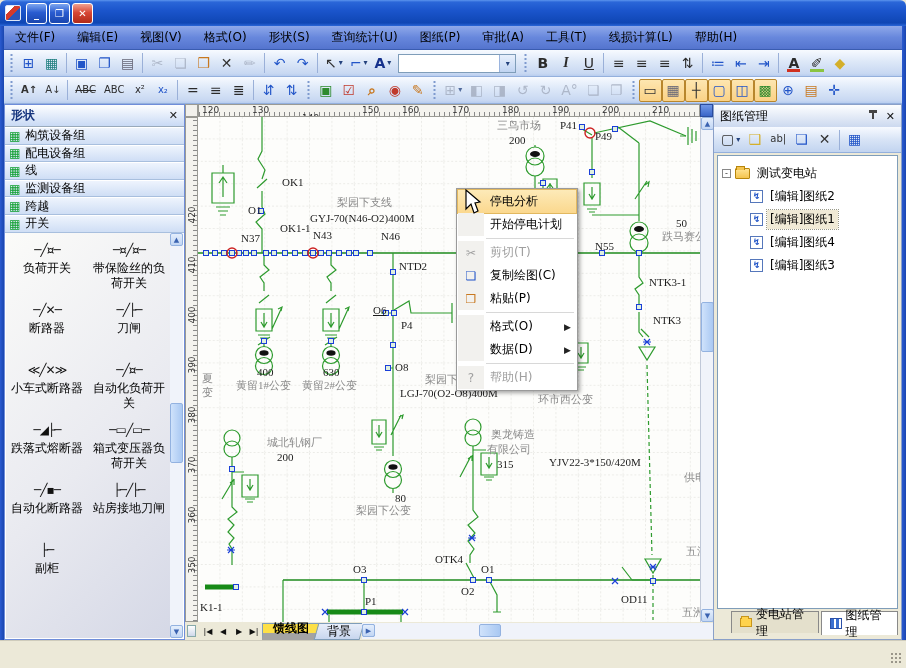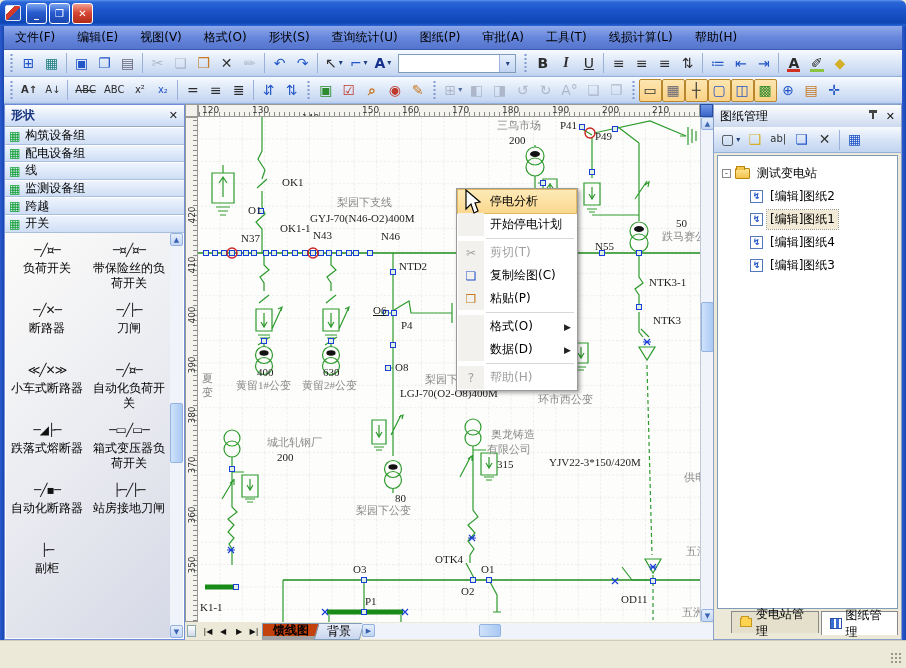--- a/index.html
+++ b/index.html
@@ -78,21 +78,21 @@
 .clabel{position:absolute;font-family:"Liberation Serif",serif;font-size:11px;color:#1c1c1c;white-space:nowrap;z-index:3;line-height:13px}
 .clabel.g{color:#8b8b8b}
 #diagram{position:absolute;left:0;top:0;z-index:1}
 .vscroll{position:absolute;left:515px;top:13px;width:13px;height:505px;background:#f0f3fa;border-left:1px solid #c0c8d8}
 .cornerbtn{position:absolute;left:515px;top:0;width:13px;height:13px;background:linear-gradient(180deg,#6f97e8,#3a66c8);border:1px solid #2a4c9e}
 
 .tabstrip{position:absolute;left:0;top:518px;width:528px;height:18px;background:#ece9d8;display:flex;align-items:stretch}
 .splitbox{width:9px;height:12px;margin:3px 2px 0 2px;background:linear-gradient(180deg,#fff,#cfd8ea);border:1px solid #8aa}
 .navb{width:16px;display:flex;align-items:center;justify-content:center;font-size:8px;color:#111;letter-spacing:-2px}
 .ctab{padding:1px 10px;display:flex;align-items:center;font-size:12px;color:#000;border:1px solid #7f9db9;margin-top:1px}
-.ctab.active{background:#c2410c;border-bottom:4px solid #a3a3a3;font-weight:bold}
+.ctab.active{background:#fde047;border-bottom:7px solid #a3a3a3;font-weight:bold}
 .ctab.slant{background:linear-gradient(180deg,#e8eefa,#c8d6ee);transform:skewX(-16deg);margin-left:-4px}
 .ctab.slant b{transform:skewX(16deg);font-weight:normal}
 .hscroll{position:relative;flex:1;margin-top:1px;background:#f0f3fa;height:16px}
 .hs-l{position:absolute;left:0;top:1px}.hs-r{position:absolute;right:0;top:1px}
 .hs-t{position:absolute;left:117px;top:1px;width:22px;height:13px}
 
 .rpanel{position:absolute;left:709px;top:0;width:189px;height:536px;background:#ece9d8;border:1px solid #8aa0c8}
 .rp-head{height:22px;background:linear-gradient(180deg,#fdfeff,#ccd9ef);display:flex;align-items:center;padding:0 6px;color:#000}
 .rp-head .t{flex:1;font-size:12px}
 .pin{width:10px;height:12px;position:relative;margin-right:8px}

